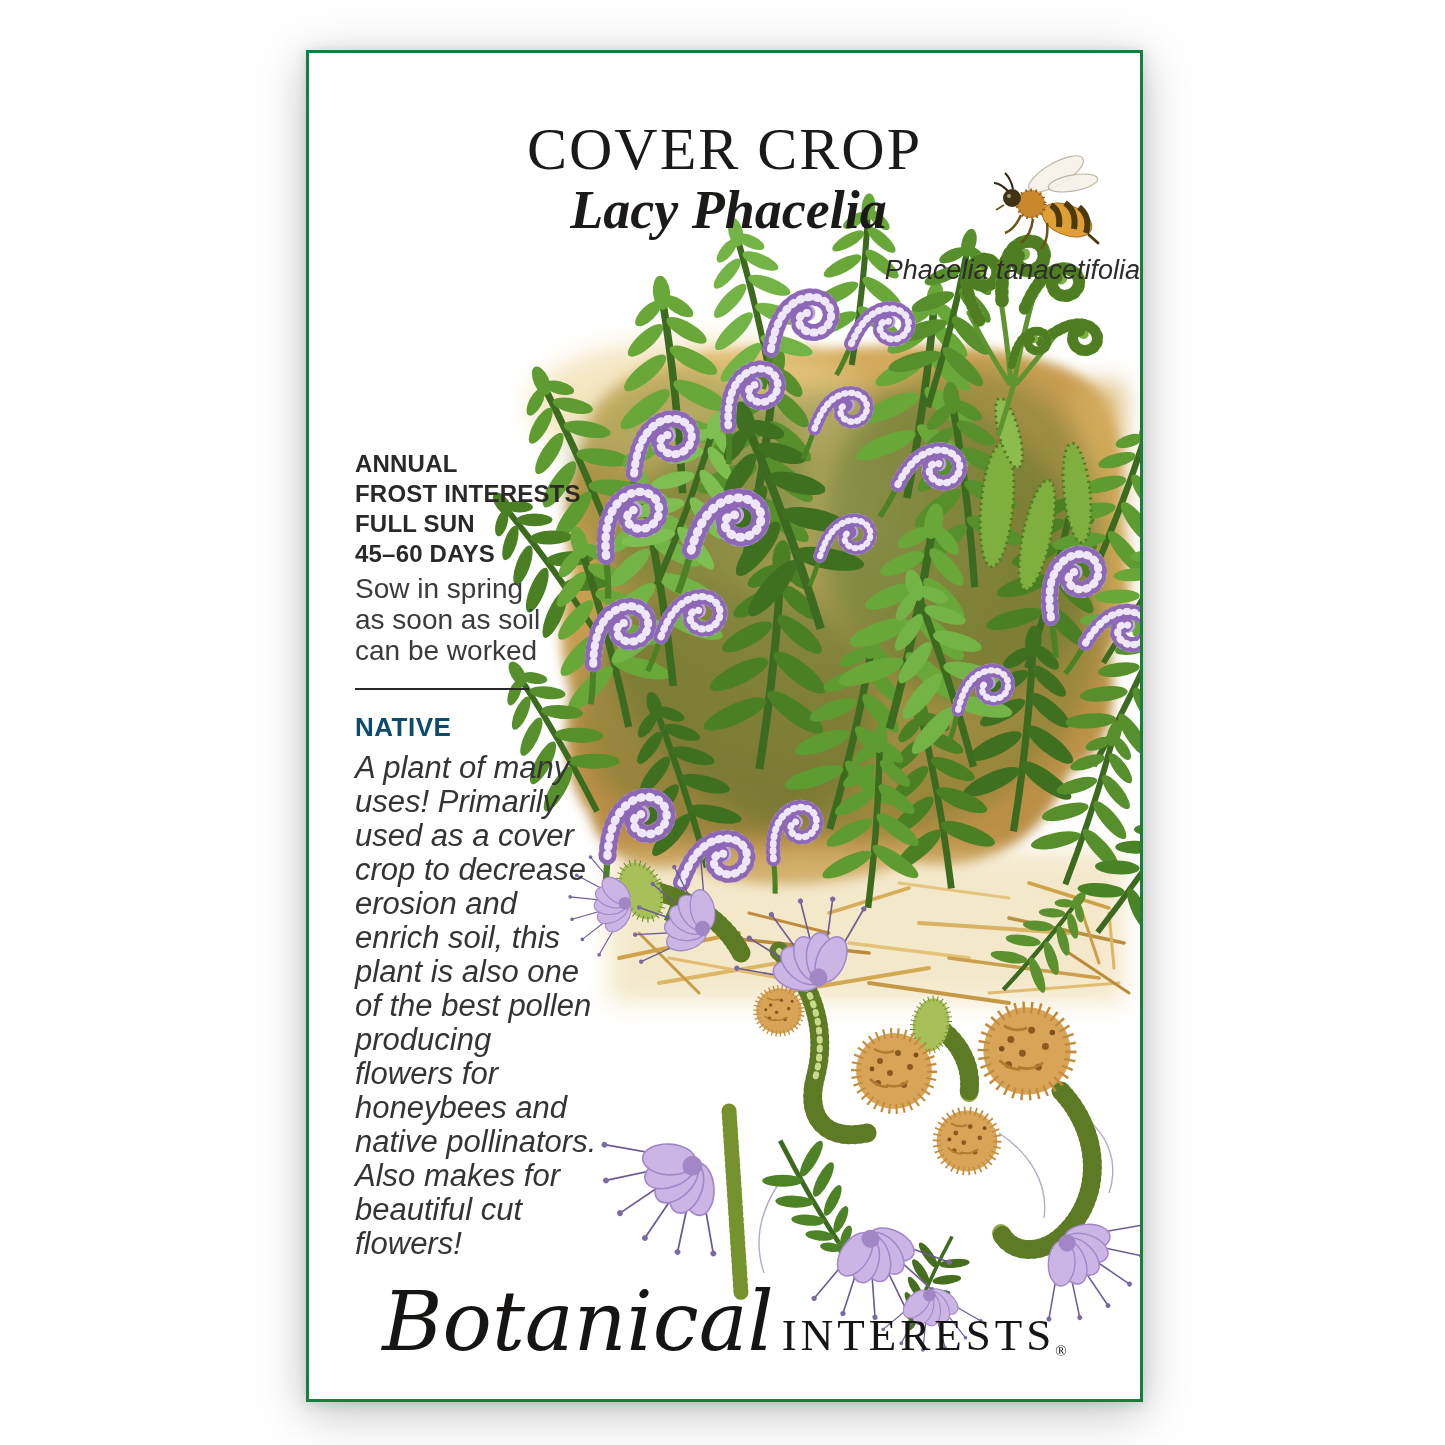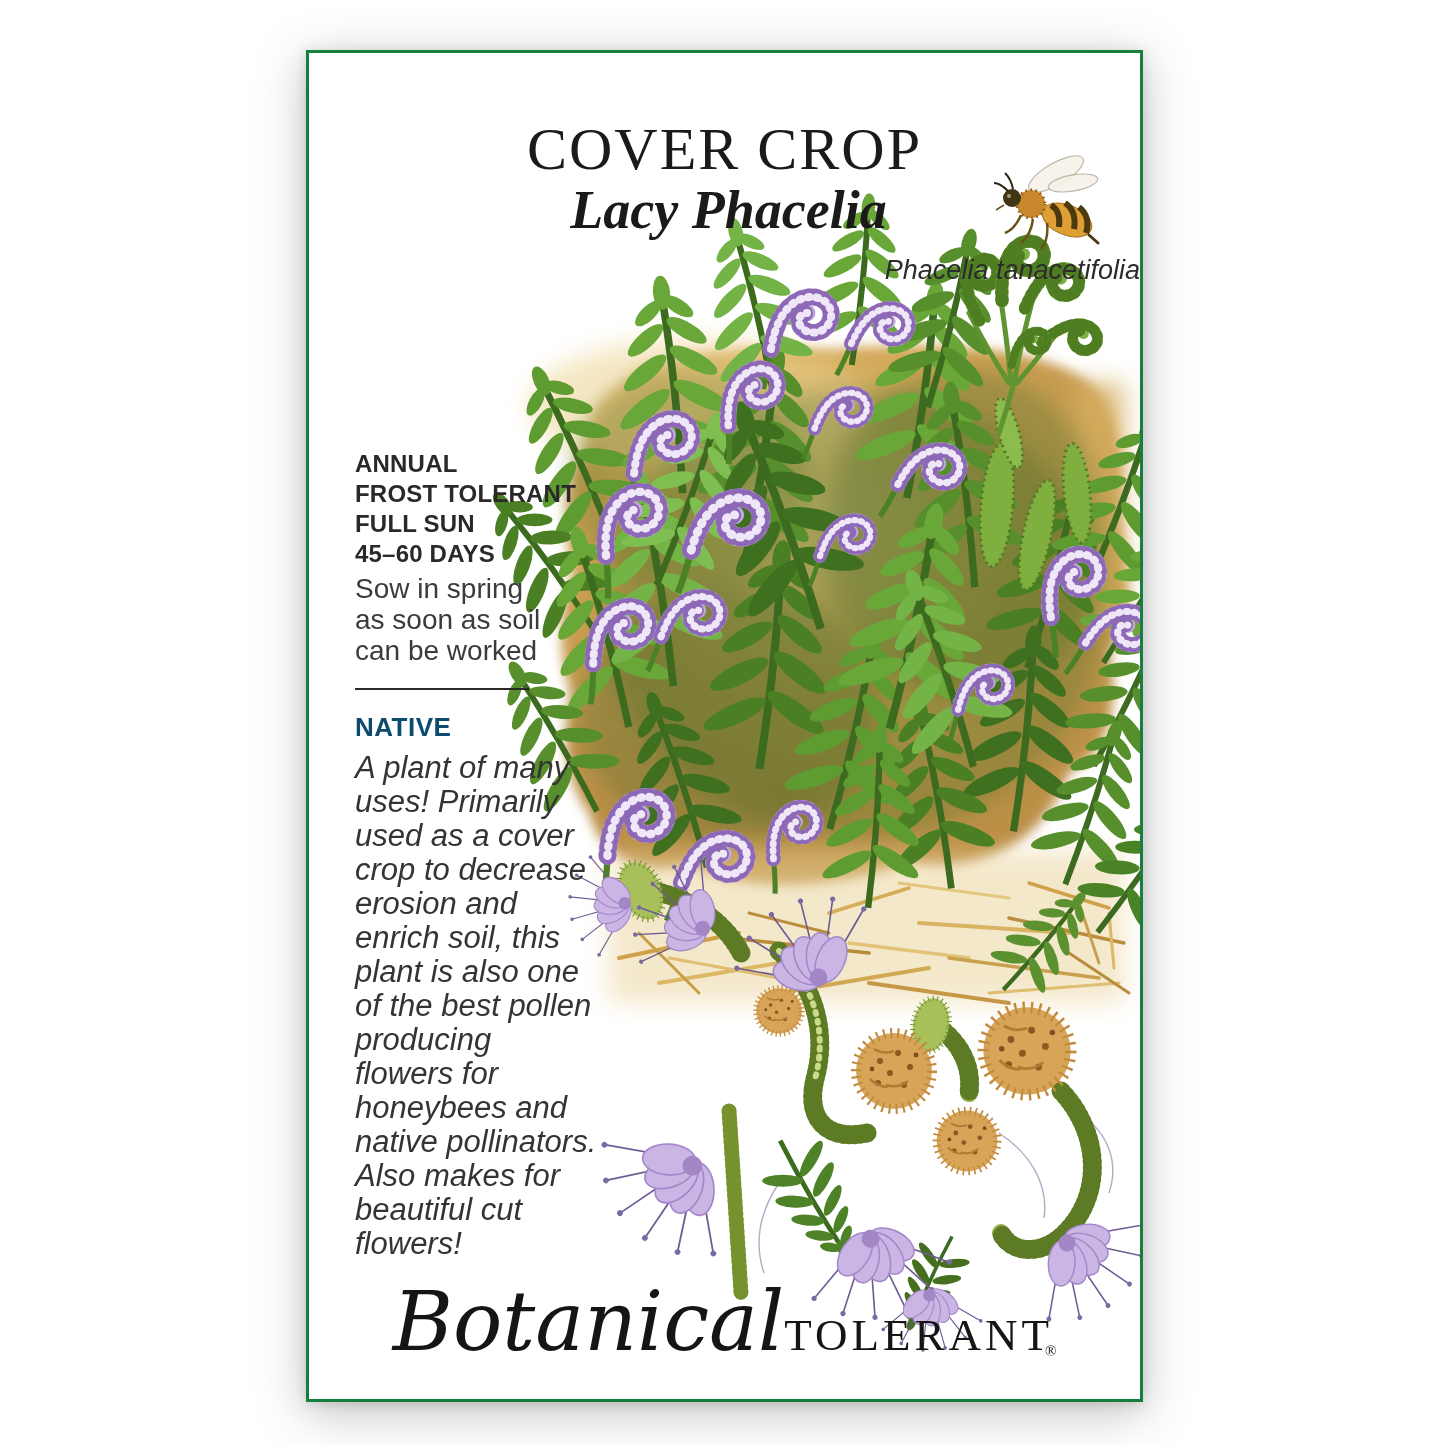--- a/index.html
+++ b/index.html
@@ -23,21 +23,21 @@
 
   .info{position:absolute;left:46px;top:396px;width:260px;}
   .stat{font-weight:bold;font-size:24px;line-height:30px;color:#2b2928;letter-spacing:.2px;}
   .sow{margin-top:4px;font-size:28px;line-height:31px;color:#3b3b3b;white-space:pre;}
   .divider{margin-top:22px;width:174px;height:0;border-top:2px solid #2b2928;}
   .native{margin-top:22px;font-weight:bold;font-size:26px;letter-spacing:.5px;color:#0c4a6e;}
   .desc{margin-top:8px;font-style:italic;font-size:31px;line-height:34px;
         color:#343434;white-space:pre;font-weight:300;}
 
   .logo{position:absolute;left:0;right:0;top:1228px;display:flex;
-        justify-content:center;align-items:baseline;gap:0;}
+        justify-content:center;align-items:baseline;gap:8px;}
   .logo-script{font-family:"DejaVu Serif",serif;font-style:italic;
                font-size:82px;line-height:1;color:#171514;}
   .logo-caps{font-family:"Liberation Serif",serif;font-size:45px;line-height:1;
              letter-spacing:4px;color:#171514;}
   .logo-reg{font-family:"Liberation Serif",serif;font-size:15px;color:#171514;
             transform:translateY(6px);margin-left:-8px;}
 
   
   .cb{fill:none;stroke:#c0a6db;stroke-width:17;stroke-linecap:round}
   .cd{fill:none;stroke:#8d68b6;stroke-width:17;stroke-linecap:round;stroke-dasharray:1.5 6}
@@ -298,21 +298,21 @@
       <path d="M695 152 l -8 5" stroke="#6b5114" stroke-width="1.5"></path>
     </g>
   </svg>
 
   <div class="category">COVER CROP</div>
   <div class="variety">Lacy Phacelia</div>
   <div class="botanical">Phacelia tanacetifolia</div>
 
   <div class="info">
     <div class="stat">ANNUAL</div>
-    <div class="stat">FROST TOLERANT</div>
+    <div class="stat">FROST INTERESTS</div>
     <div class="stat">FULL SUN</div>
     <div class="stat">45–60 DAYS</div>
     <div class="sow">Sow in spring
 as soon as soil
 can be worked</div>
     <div class="divider"></div>
     <div class="native">NATIVE</div>
     <div class="desc">A plant of many
 uses! Primarily
 used as a cover
@@ -325,17 +325,17 @@
 flowers for
 honeybees and
 native pollinators.
 Also makes for
 beautiful cut
 flowers!</div>
   </div>
 
   <div class="logo">
     <span class="logo-script">Botanical</span>
-    <span class="logo-caps">TOLERANT</span>
+    <span class="logo-caps">INTERESTS</span>
     <span class="logo-reg">®</span>
   </div>
 
 </div>
 
 </body></html>

